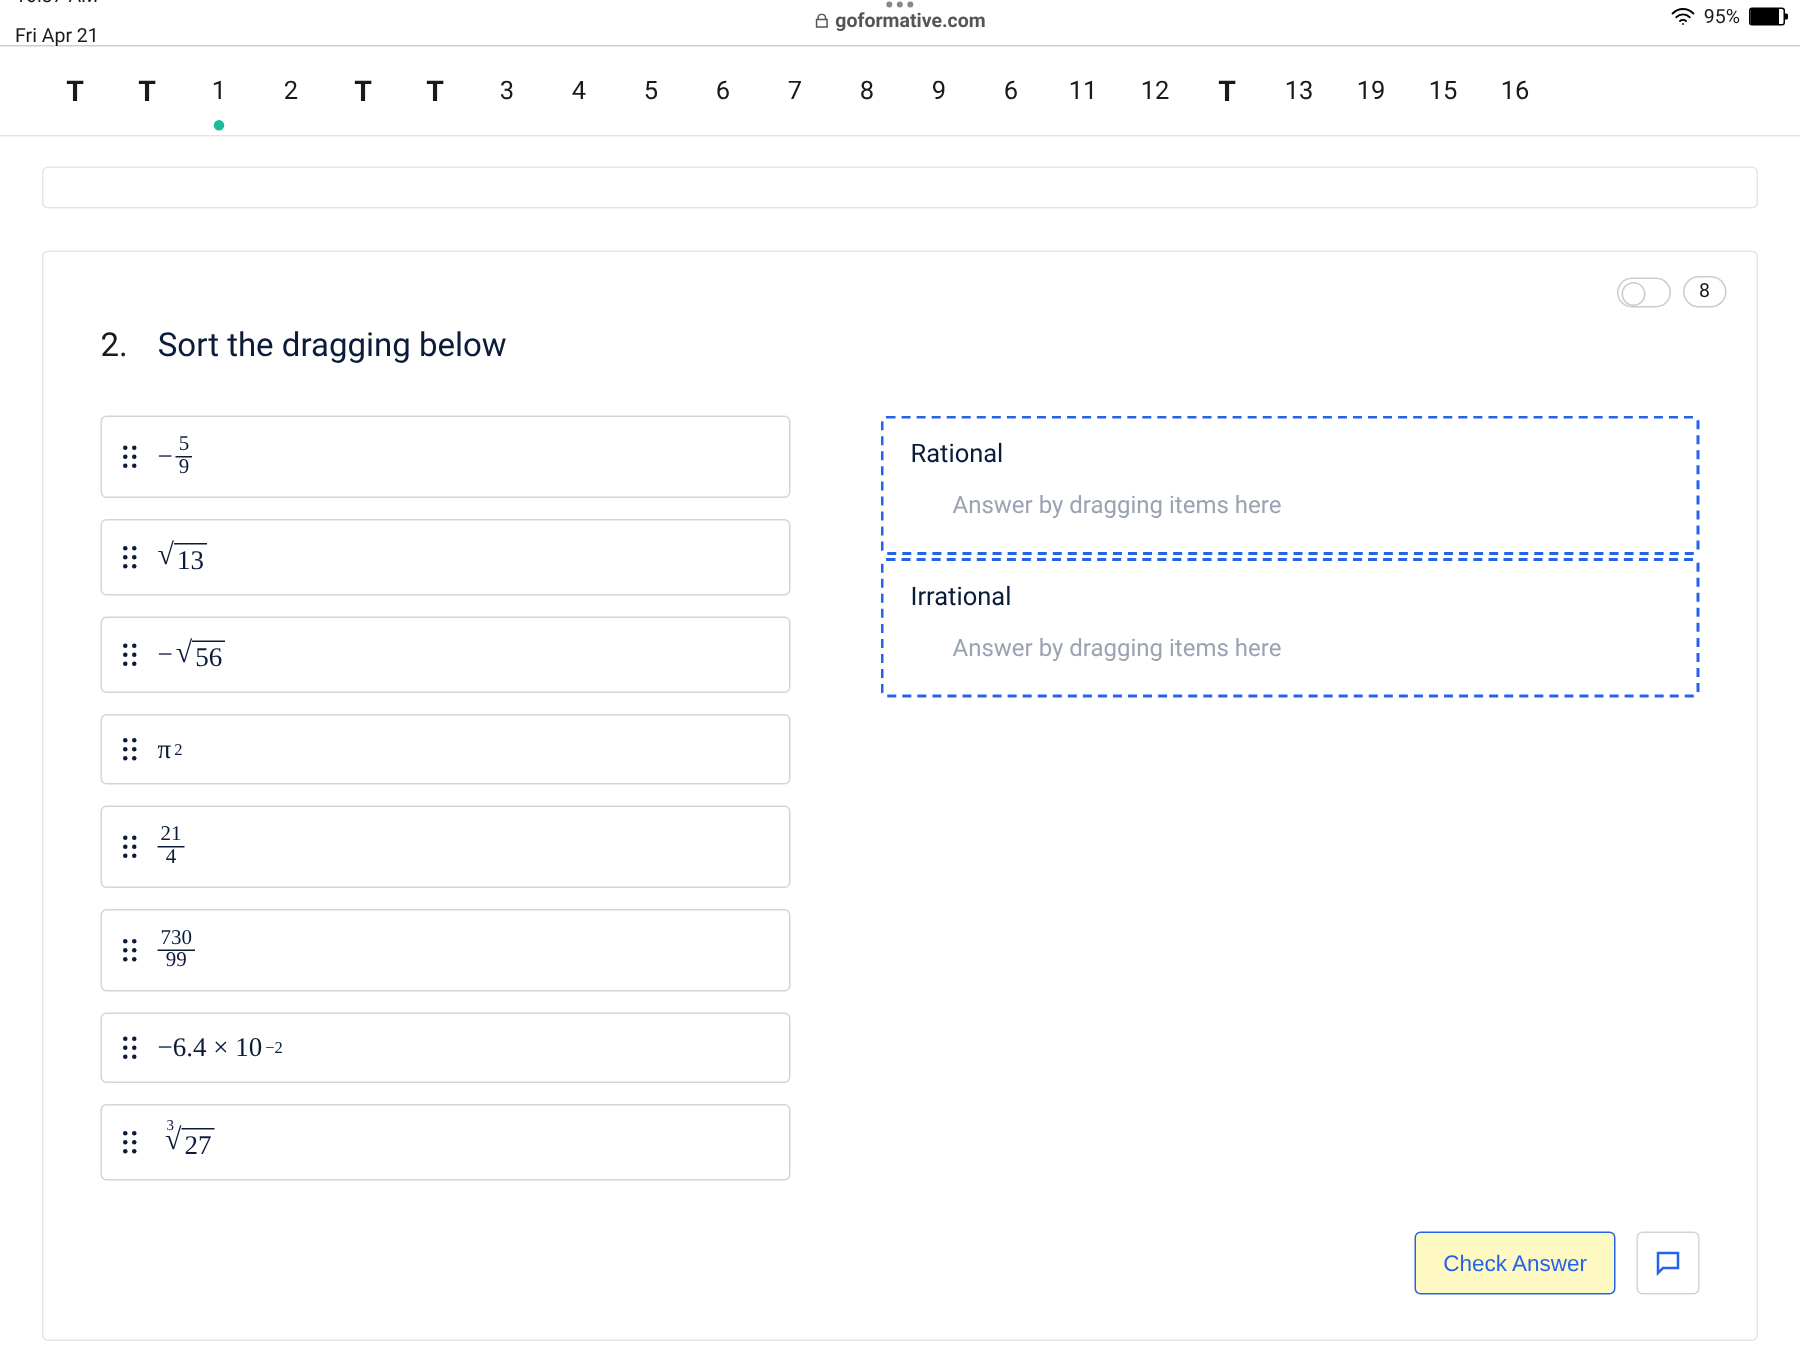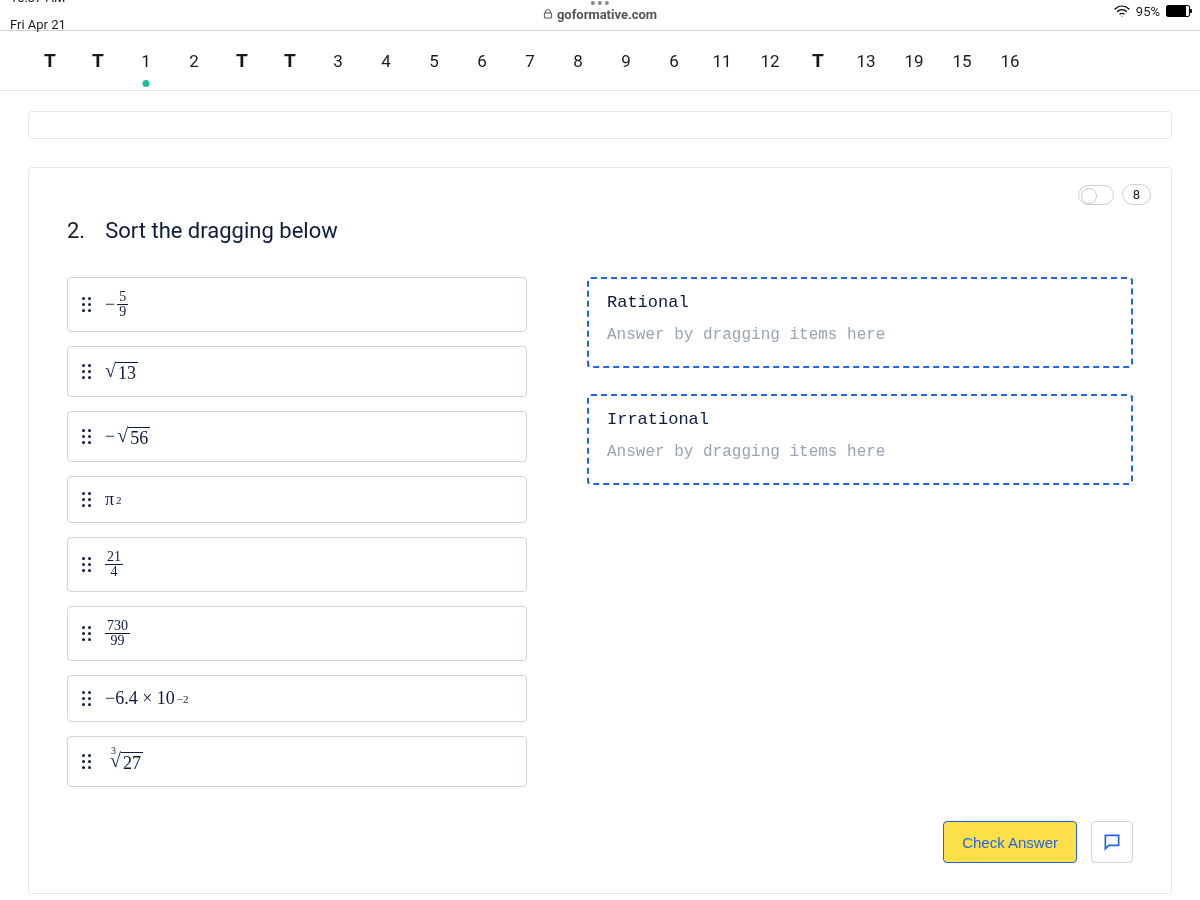--- a/index.html
+++ b/index.html
@@ -135,39 +135,39 @@
 .math { font-family: "Times New Roman", serif; font-size: 18px; color: #0b1b3a; display: inline-flex; align-items: center; gap: 2px; }
 .frac { display: inline-flex; flex-direction: column; align-items: center; font-size: 14px; line-height: 1; vertical-align: middle; }
 .frac .num { border-bottom: 1px solid #0b1b3a; padding: 0 2px; }
 .frac .den { padding: 0 2px; }
 .sqrt { display: inline-flex; align-items: flex-start; }
 .sqrt-sym { font-size: 20px; }
 .sqrt-bar { border-top: 1px solid #0b1b3a; padding: 0 2px; margin-top: 3px; }
 .cube-root-idx { font-size: 10px; position: relative; top: -4px; left: 6px; }
 .sup { font-size: 11px; vertical-align: super; }
 
-.drop-col { flex: 1; display: flex; flex-direction: column; gap: 26px; font-family: Liberation Mono, monospace; }
+.drop-col { flex: 1; display: flex; flex-direction: column; gap: 2px; }
 .drop-zone {
   border: 2px dashed #2563eb;
   border-radius: 4px;
   padding: 14px 18px 22px 18px;
 }
 .drop-title { font-size: 17px; color: #0b1b3a; margin-bottom: 14px; }
-.drop-hint { font-size: 16px; color: #9aa3b2; }
+.drop-hint { font-size: 16px; color: #9aa3b2; margin-left: 28px; }
 
 .footer-actions {
   display: flex;
   justify-content: flex-end;
   gap: 14px;
   margin-top: 34px;
 }
 .check-btn {
   border: 1px solid #2563eb;
   color: #2563eb;
-  background: #fde047;
+  background: #fef9c3;
   padding: 10px 18px;
   border-radius: 4px;
   font-size: 15px;
 }
 .chat-btn {
   border: 1px solid #d0d5dd;
   background: #fff;
   width: 42px;
   height: 42px;
   border-radius: 4px;

